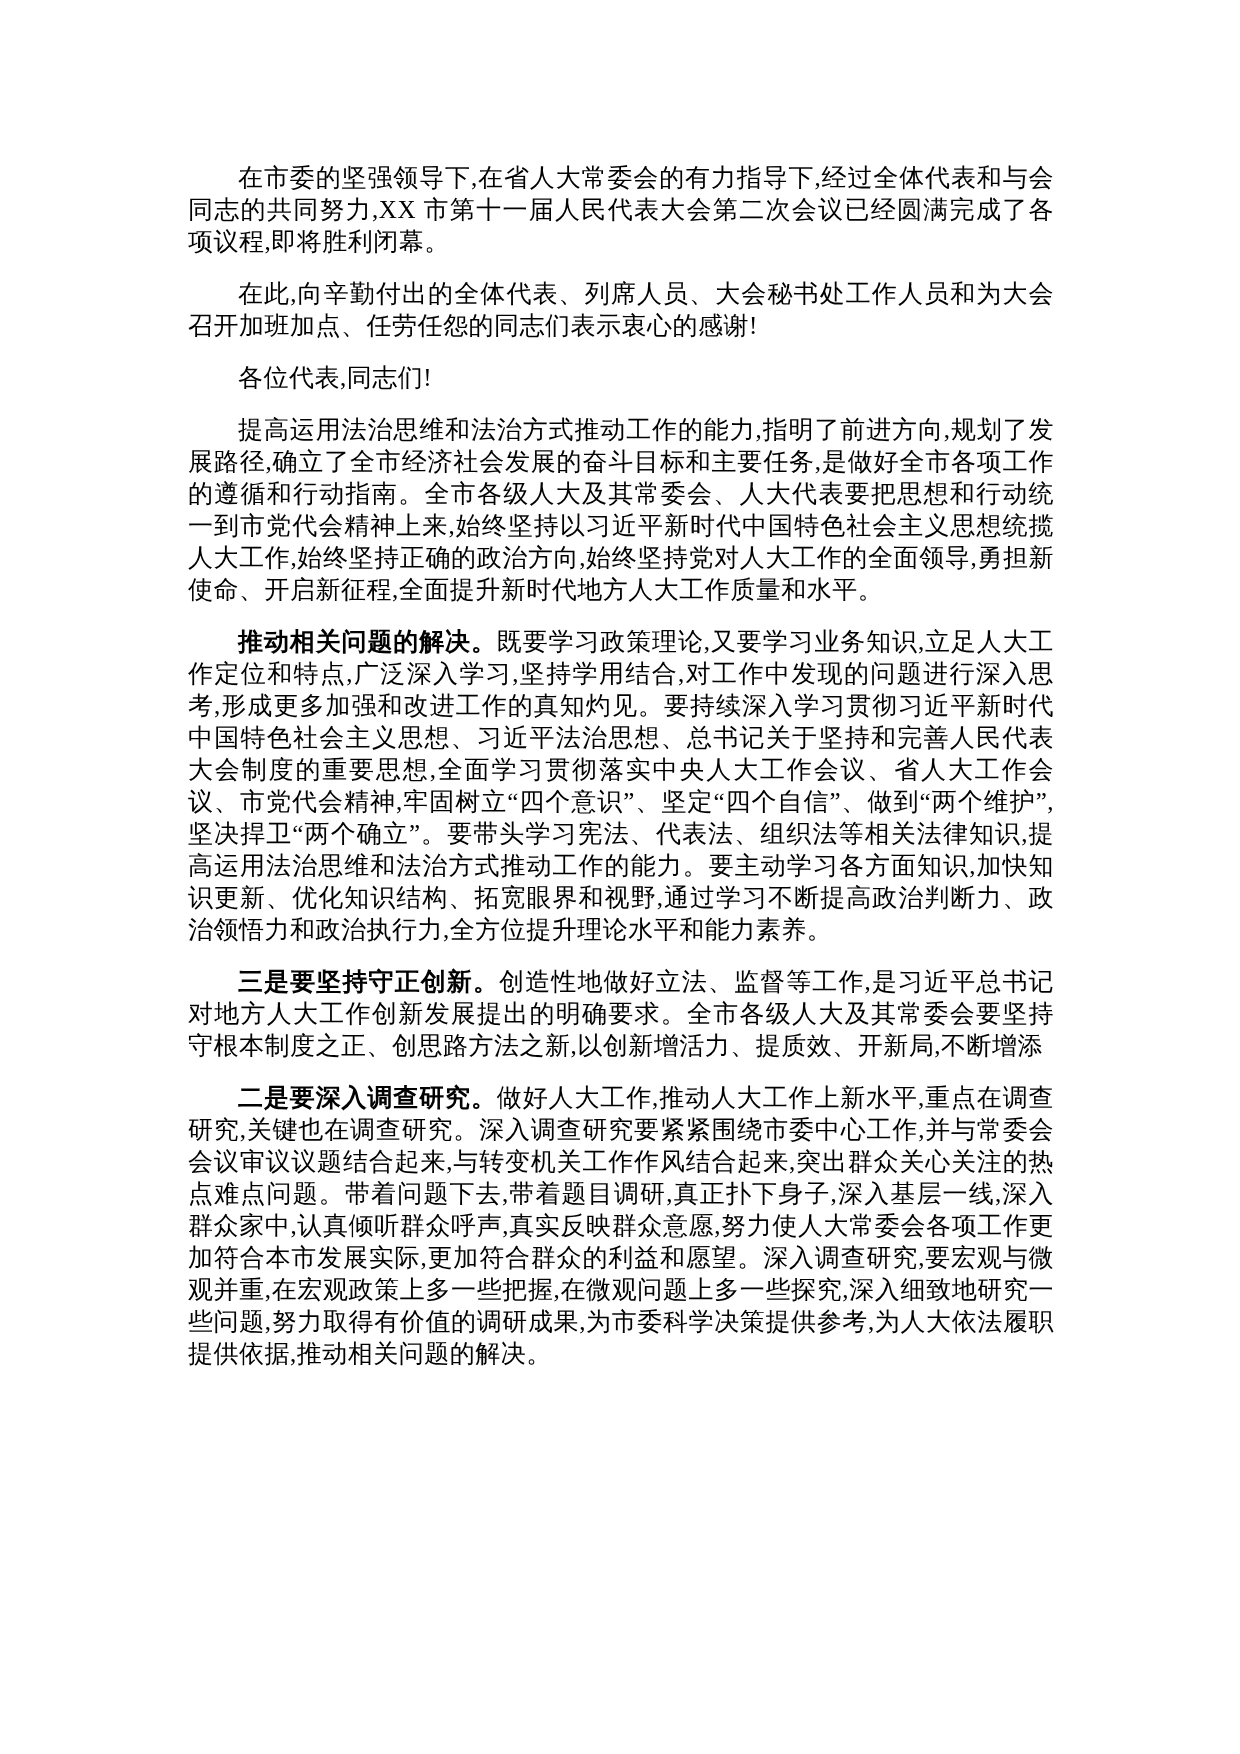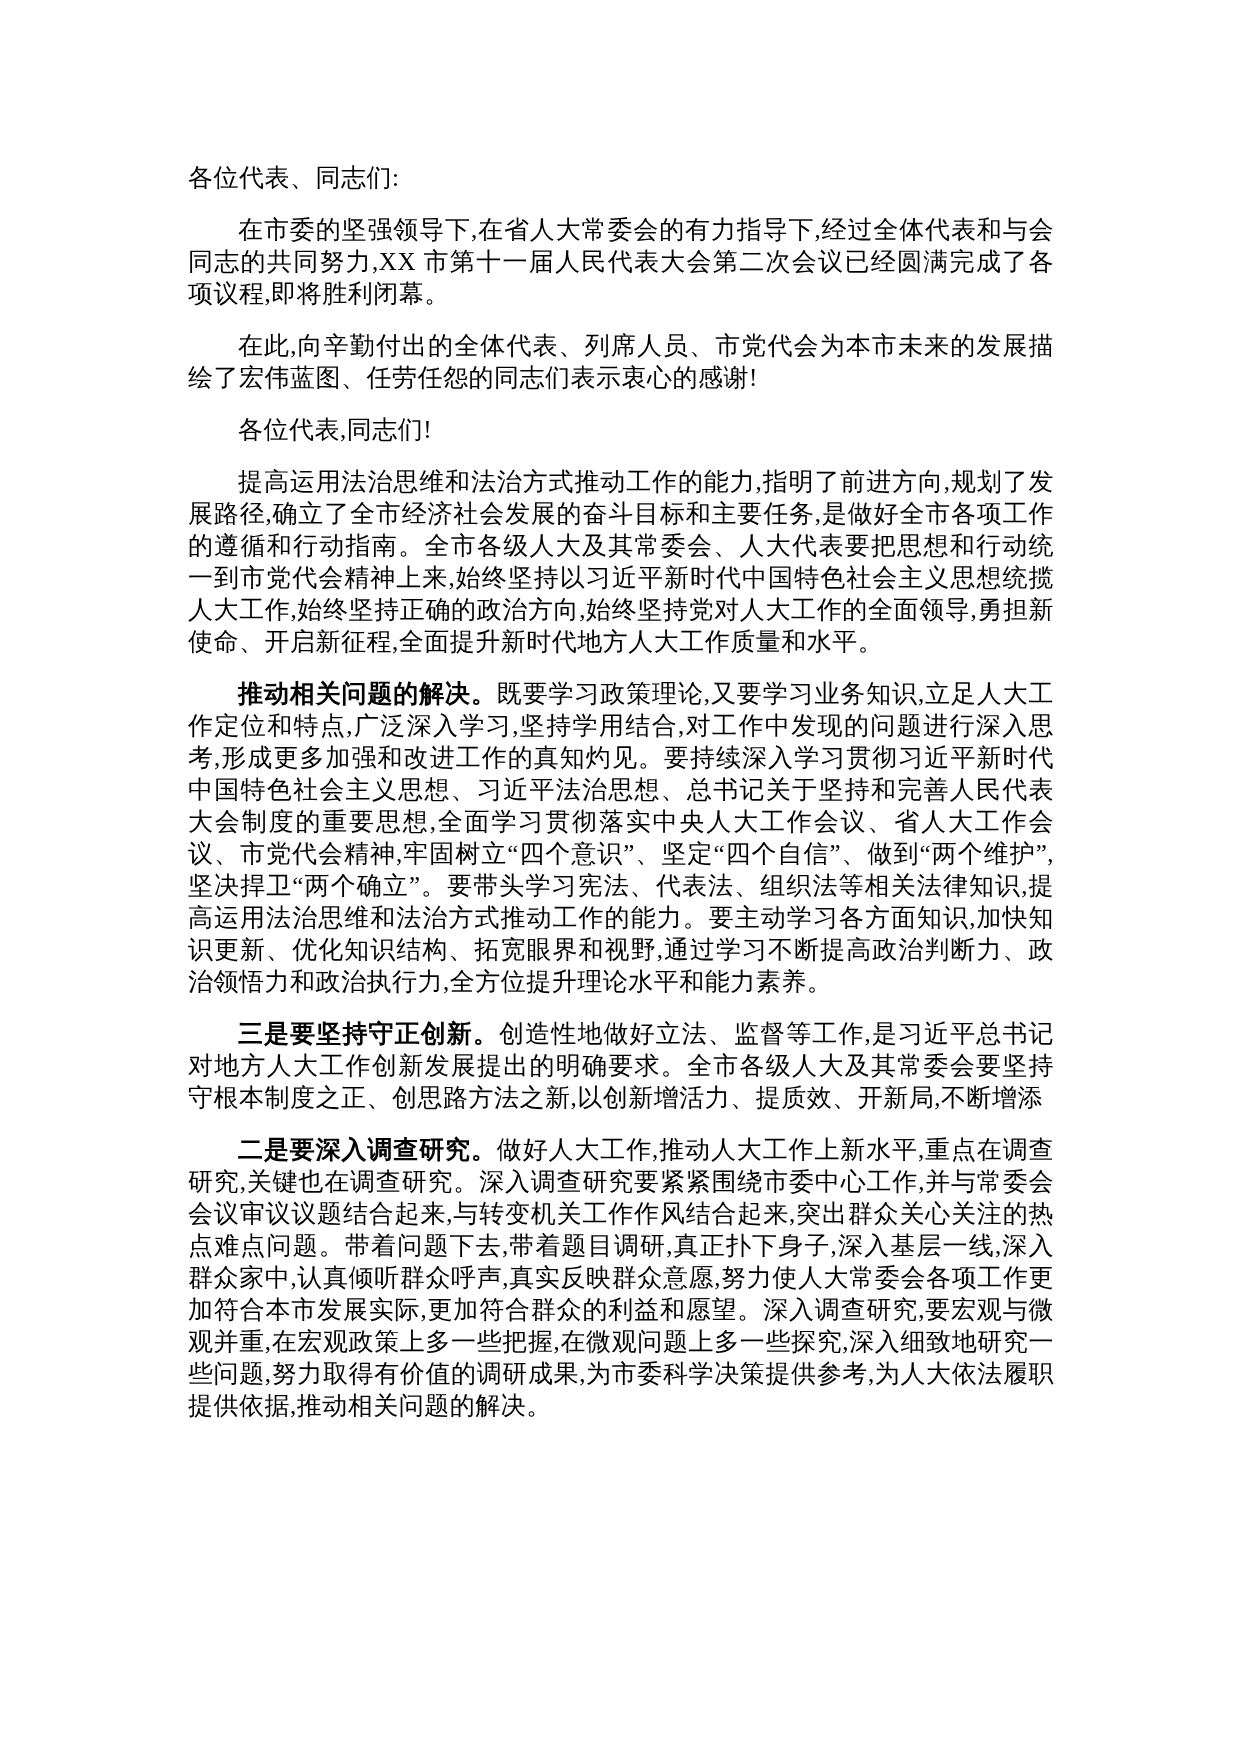--- a/index.html
+++ b/index.html
@@ -40,26 +40,25 @@
     .lead {
       font-weight: 700;
     }
   </style>
 </head>
 <body>
 
 <div class="page">
   <div class="content">
 
-    <p class="para"><span>各位代表、同志们:</span></p>
 
     <p class="para indent"><span>在市委的坚强领导下,在省人大常委会的有力指导下,经过全体代表和与会同志的共同努力,XX 市第十一届人民代表大会第二次会议已经圆满完成了各项议程,即将胜利闭幕。</span></p>
 
 
-    <p class="para indent"><span>在此,向辛勤付出的全体代表、列席人员、市党代会为本市未来的发展描绘了宏伟蓝图、任劳任怨的同志们表示衷心的感谢!</span></p>
+    <p class="para indent"><span>在此,向辛勤付出的全体代表、列席人员、大会秘书处工作人员和为大会召开加班加点、任劳任怨的同志们表示衷心的感谢!</span></p>
 
     <p class="para indent"><span>各位代表,同志们!</span></p>
 
     <p class="para indent"><span>提高运用法治思维和法治方式推动工作的能力,指明了前进方向,规划了发展路径,确立了全市经济社会发展的奋斗目标和主要任务,是做好全市各项工作的遵循和行动指南。全市各级人大及其常委会、人大代表要把思想和行动统一到市党代会精神上来,始终坚持以习近平新时代中国特色社会主义思想统揽人大工作,始终坚持正确的政治方向,始终坚持党对人大工作的全面领导,勇担新使命、开启新征程,全面提升新时代地方人大工作质量和水平。</span></p>
 
     <p class="para indent"><b class="lead">推动相关问题的解决。</b><span>既要学习政策理论,又要学习业务知识,立足人大工作定位和特点,广泛深入学习,坚持学用结合,对工作中发现的问题进行深入思考,形成更多加强和改进工作的真知灼见。要持续深入学习贯彻习近平新时代中国特色社会主义思想、习近平法治思想、总书记关于坚持和完善人民代表大会制度的重要思想,全面学习贯彻落实中央人大工作会议、省人大工作会议、市党代会精神,牢固树立“四个意识”、坚定“四个自信”、做到“两个维护”,坚决捍卫“两个确立”。要带头学习宪法、代表法、组织法等相关法律知识,提高运用法治思维和法治方式推动工作的能力。要主动学习各方面知识,加快知识更新、优化知识结构、拓宽眼界和视野,通过学习不断提高政治判断力、政治领悟力和政治执行力,全方位提升理论水平和能力素养。</span></p>
 
     <p class="para indent"><b class="lead">三是要坚持守正创新。</b><span>创造性地做好立法、监督等工作,是习近平总书记对地方人大工作创新发展提出的明确要求。全市各级人大及其常委会要坚持守根本制度之正、创思路方法之新,以创新增活力、提质效、开新局,不断增添</span></p>
 
     <p class="para indent"><b class="lead">二是要深入调查研究。</b><span>做好人大工作,推动人大工作上新水平,重点在调查研究,关键也在调查研究。深入调查研究要紧紧围绕市委中心工作,并与常委会会议审议议题结合起来,与转变机关工作作风结合起来,突出群众关心关注的热点难点问题。带着问题下去,带着题目调研,真正扑下身子,深入基层一线,深入群众家中,认真倾听群众呼声,真实反映群众意愿,努力使人大常委会各项工作更加符合本市发展实际,更加符合群众的利益和愿望。深入调查研究,要宏观与微观并重,在宏观政策上多一些把握,在微观问题上多一些探究,深入细致地研究一些问题,努力取得有价值的调研成果,为市委科学决策提供参考,为人大依法履职提供依据,推动相关问题的解决。</span></p>

